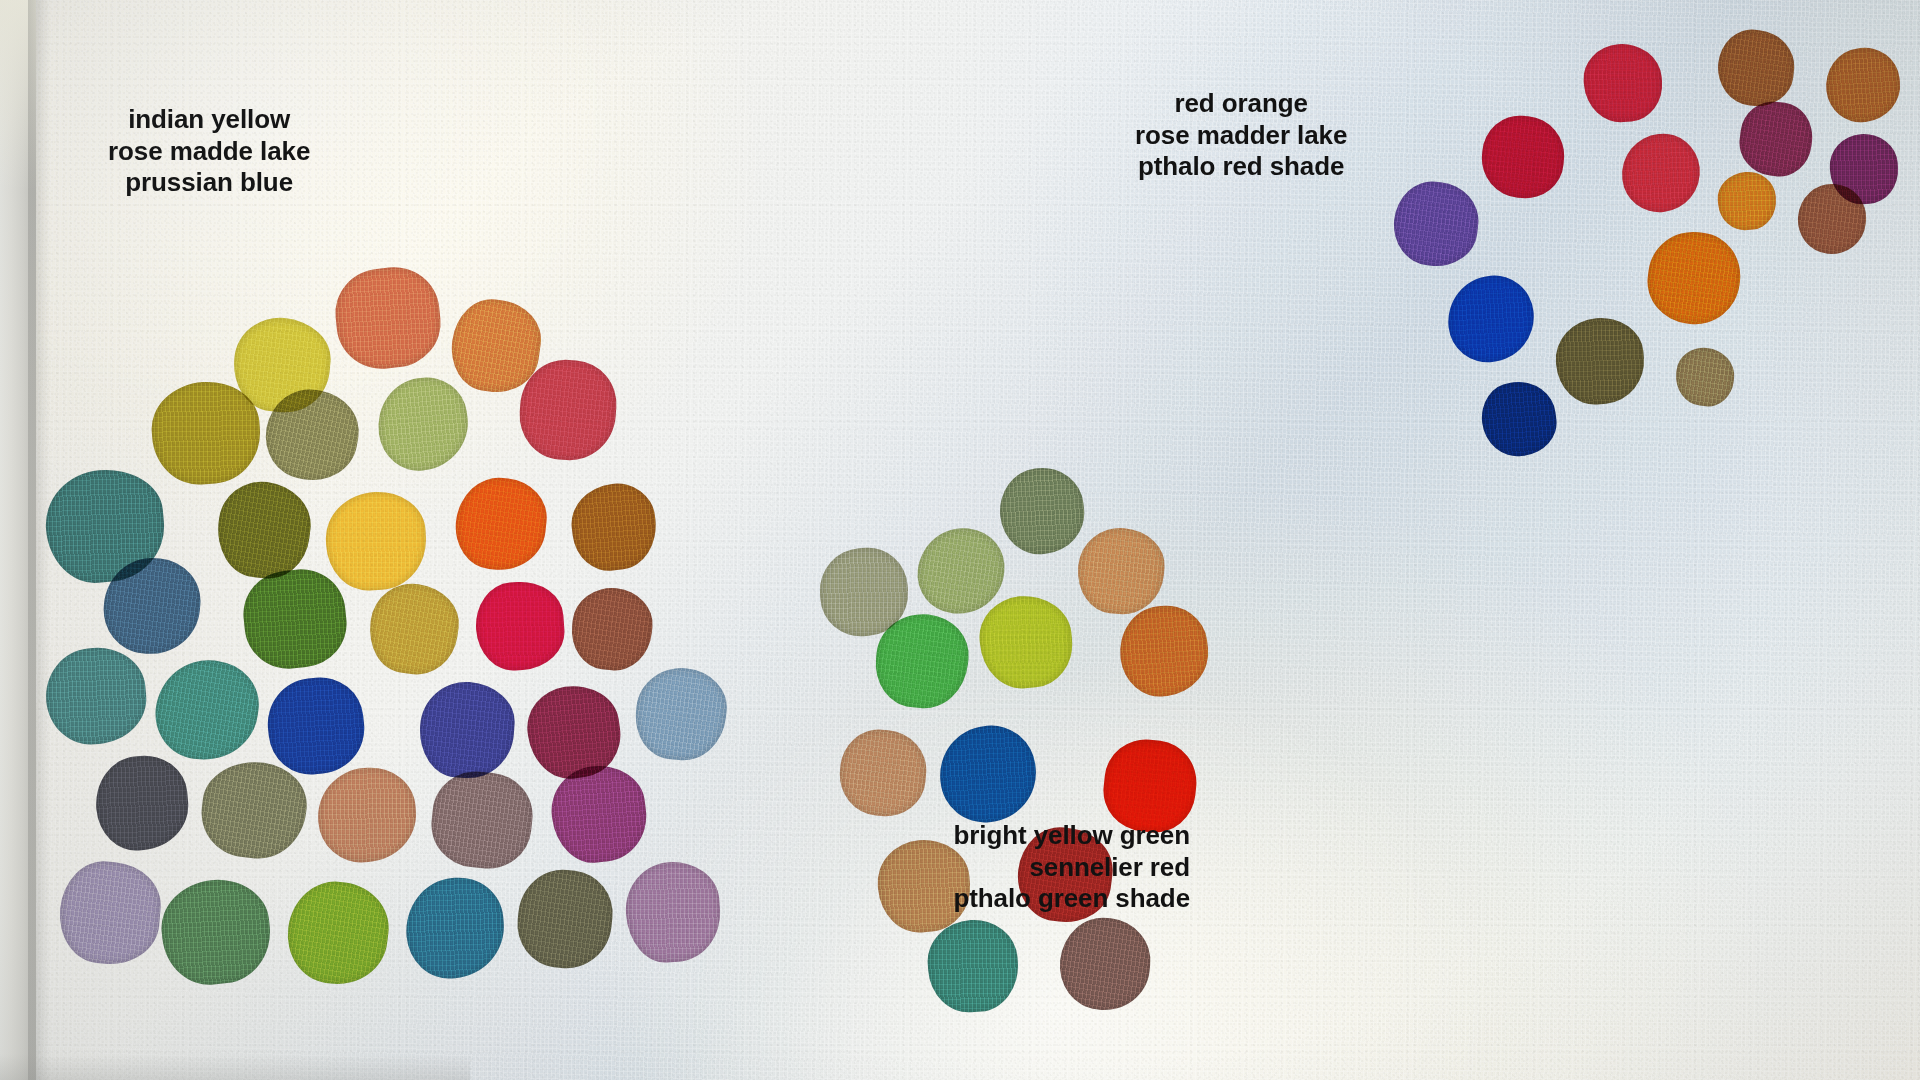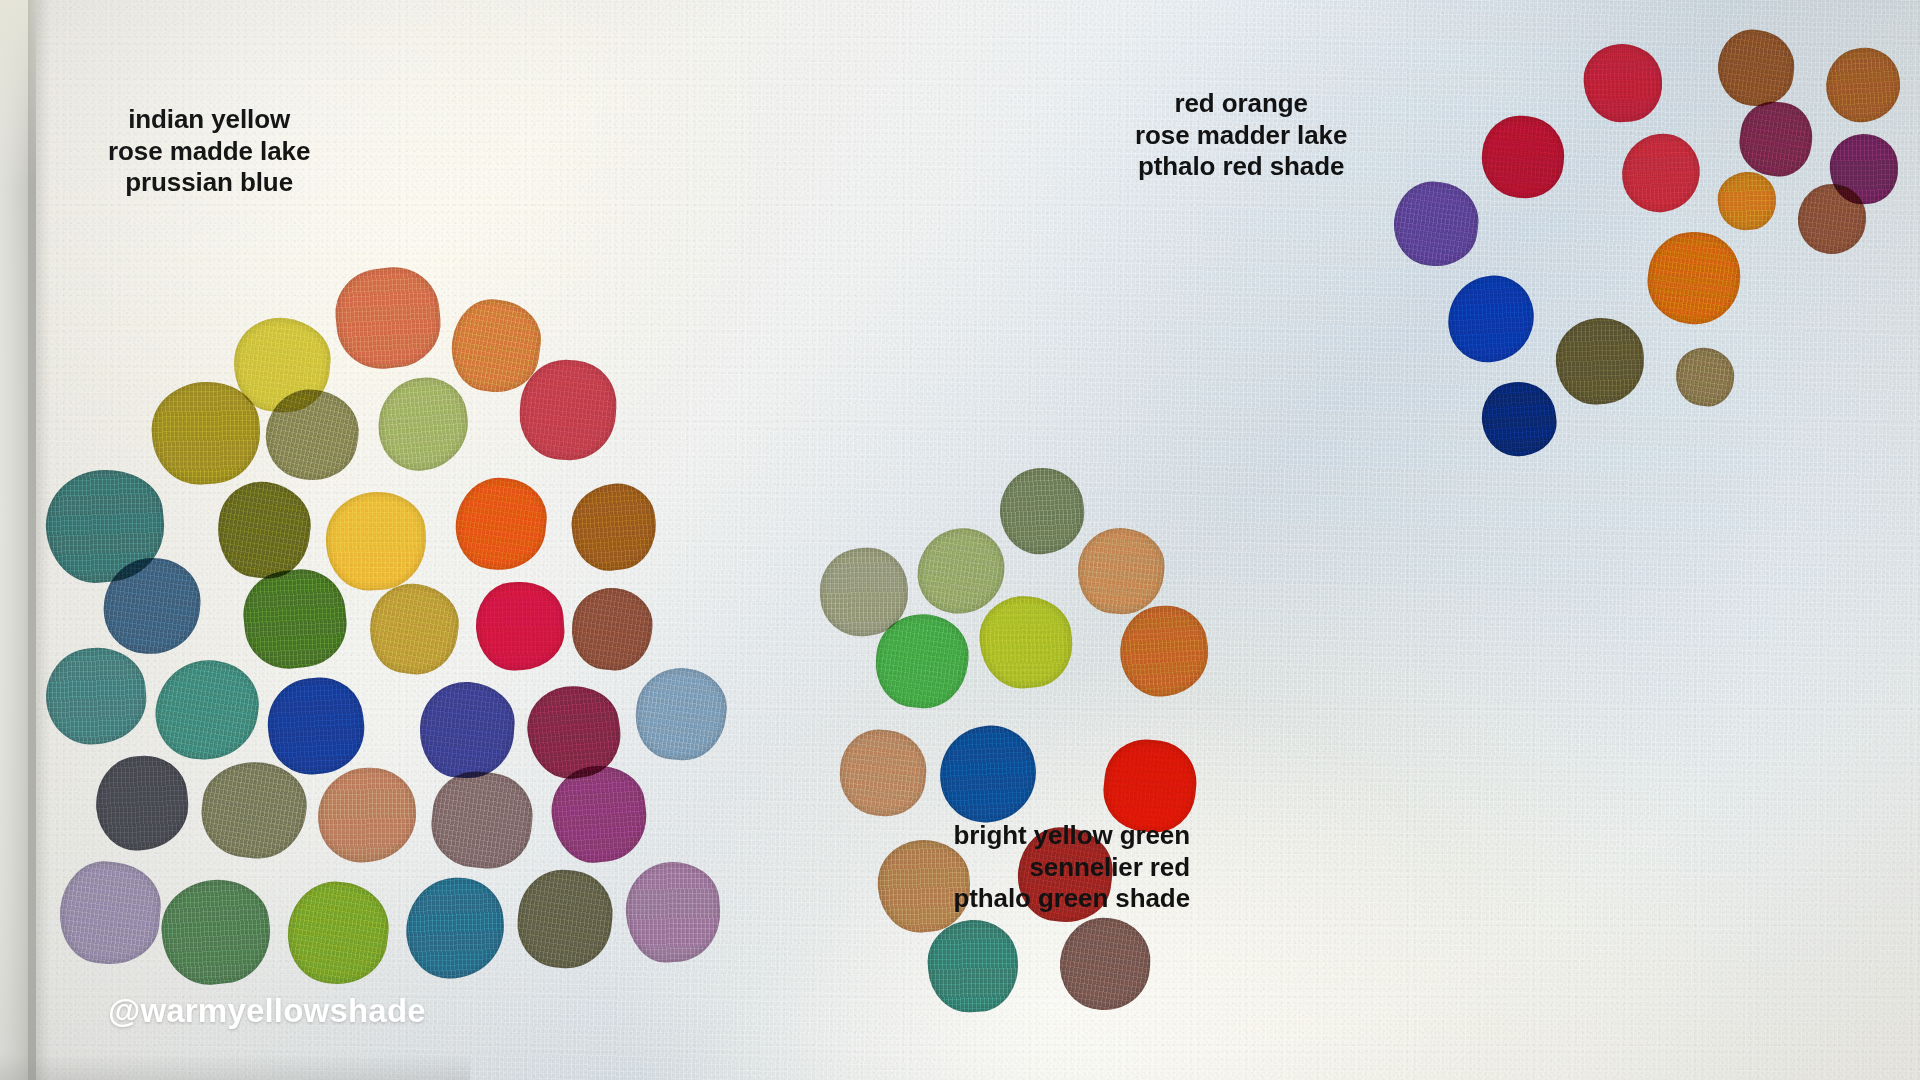--- a/index.html
+++ b/index.html
@@ -417,15 +417,14 @@
       </div>
     </div>
   <div id="label-layer">
       <div class="label center" style="left: 108px; top: 104px;"><div>indian yellow</div><div>rose madde lake</div><div>prussian blue</div></div>
       <div class="label center" style="left: 1135px; top: 88px;"><div>red orange</div><div>rose madder lake</div><div>pthalo red shade</div></div>
       <div class="label right" style="left: auto; top: 820px; right: 730px;"><div>bright yellow green</div><div>sennelier red</div><div>pthalo green shade</div></div>
     </div>
 
   <div class="vignette"></div>
 
-  <div class="watermark" style="left:108px; top:992px;">@warmyellowshade</div>
 
 </div>
 
 </body></html>

